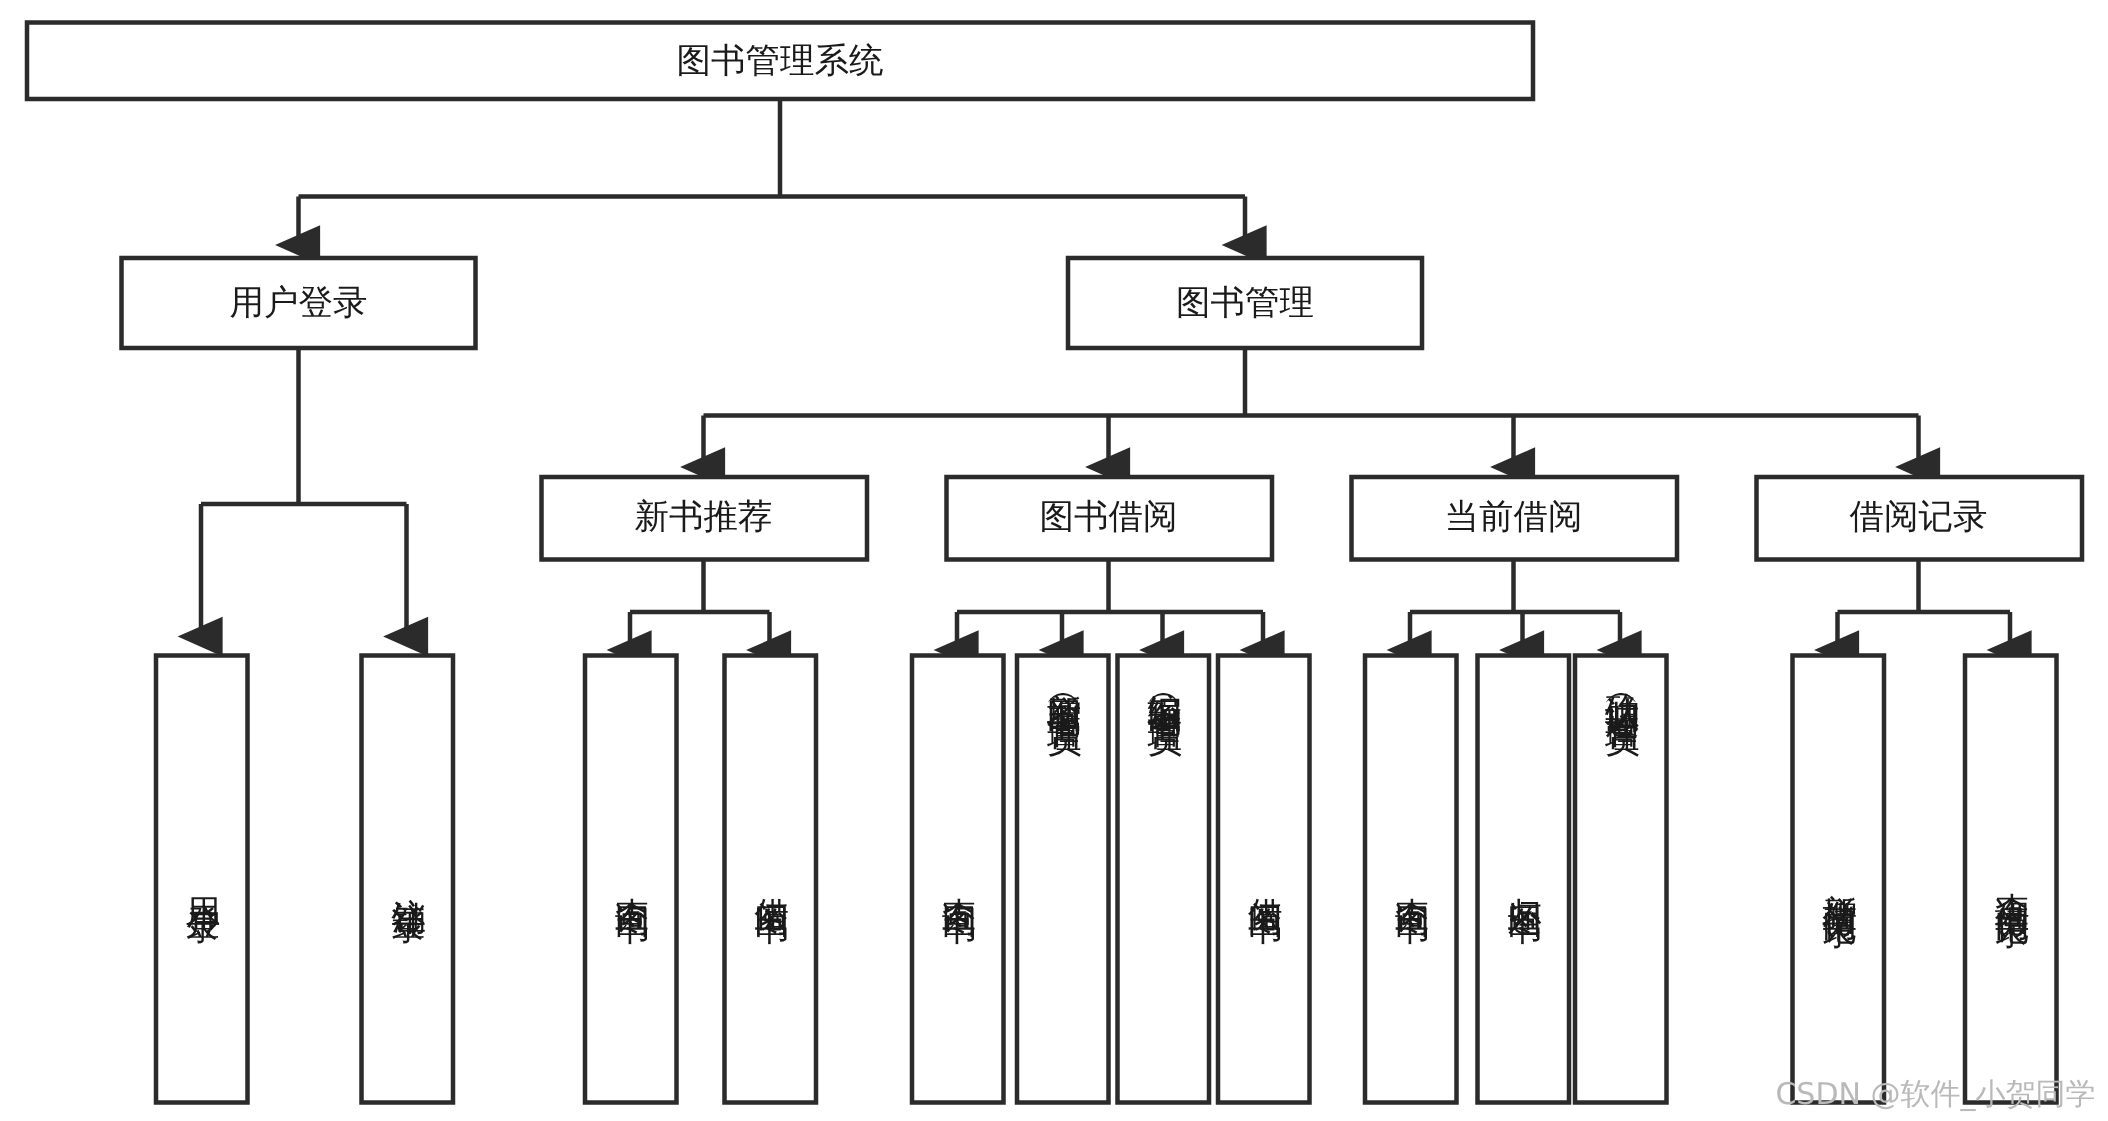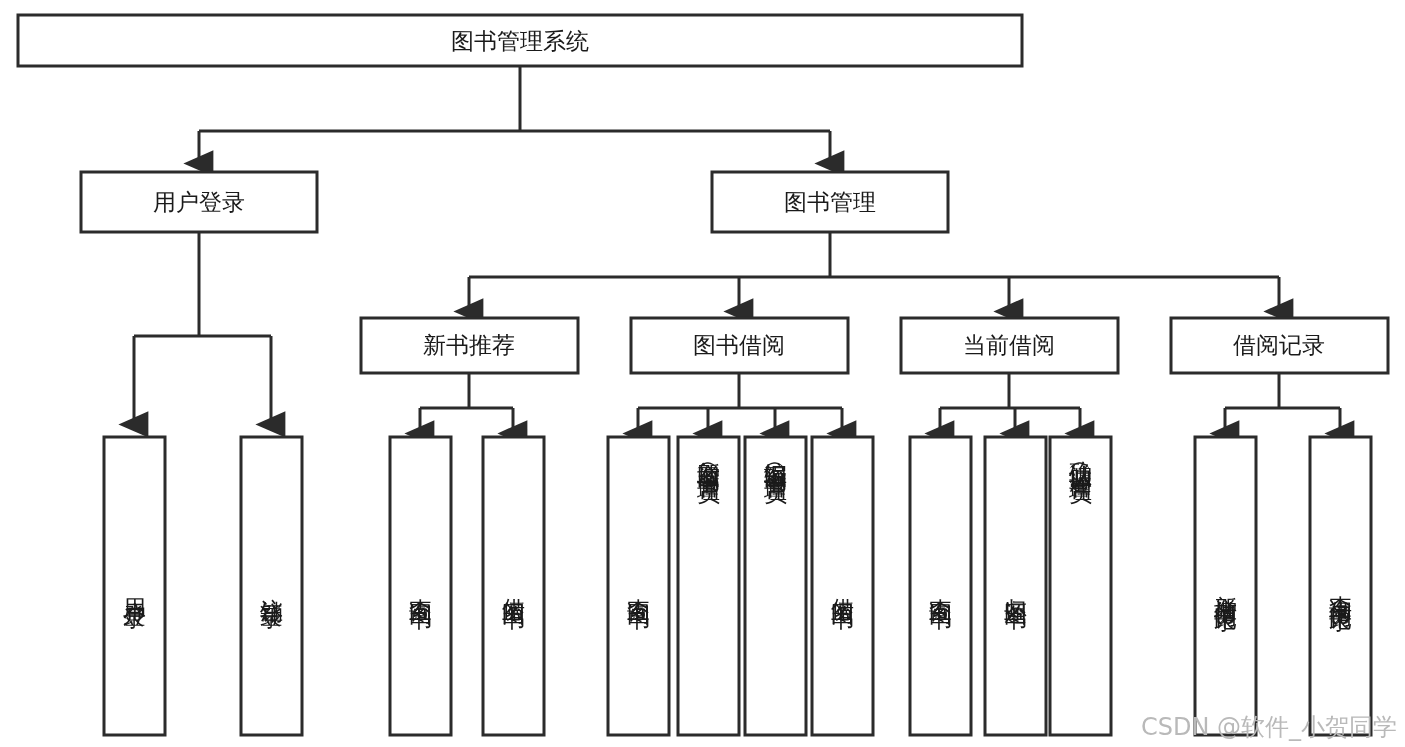--- a/index.html
+++ b/index.html
@@ -62,21 +62,21 @@
     line-height: 1.18;
     color: #1a1a1a;
     letter-spacing: 3px;
     white-space: nowrap;
   }
   .watermark {
     position: absolute;
     right: 8px;
     bottom: 4px;
     font-family: "DejaVu Sans", "Liberation Sans", sans-serif;
-    font-size: 24px;
+    font-size: 20px;
     color: #b9b9b9;
     white-space: nowrap;
     user-select: none;
   }
 </style>
 </head>
 <body>
 
 <div id="diagram-root">
 

